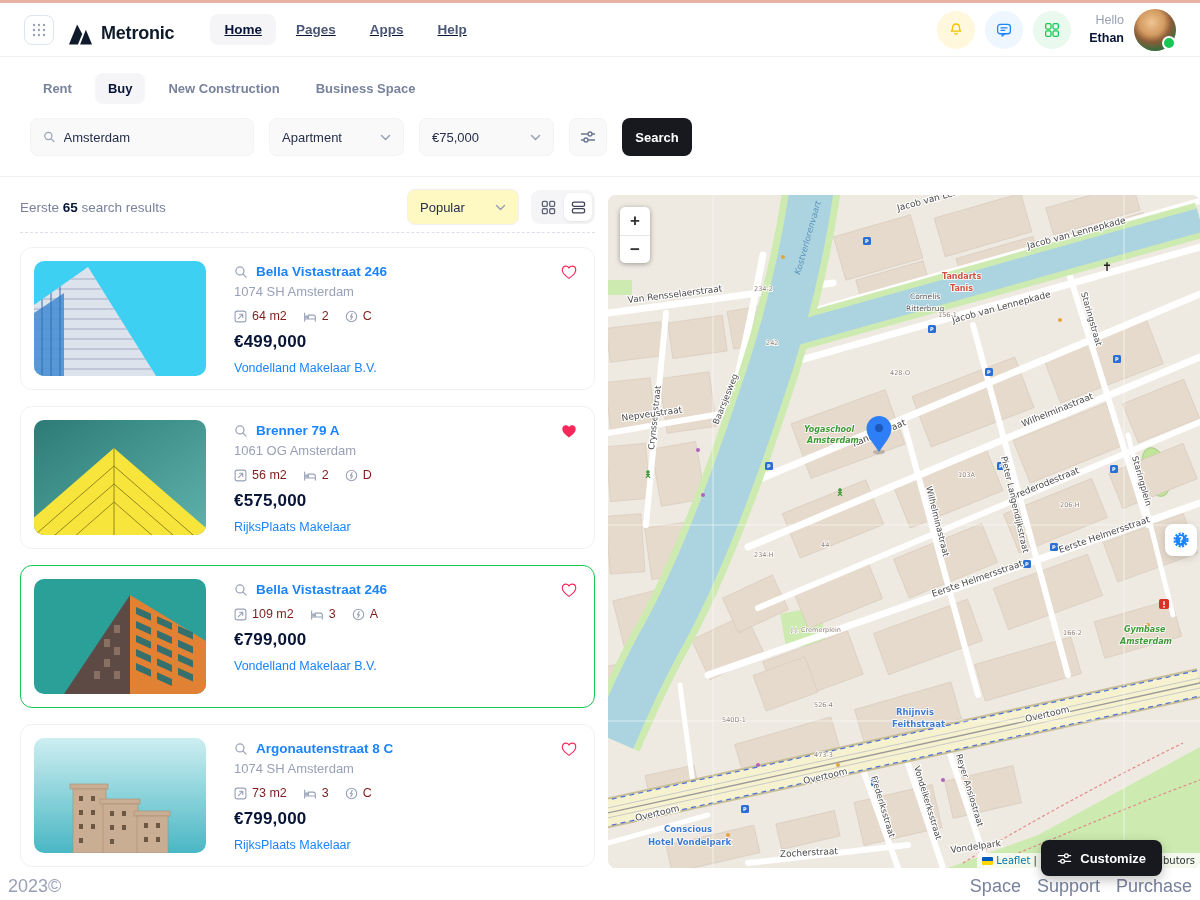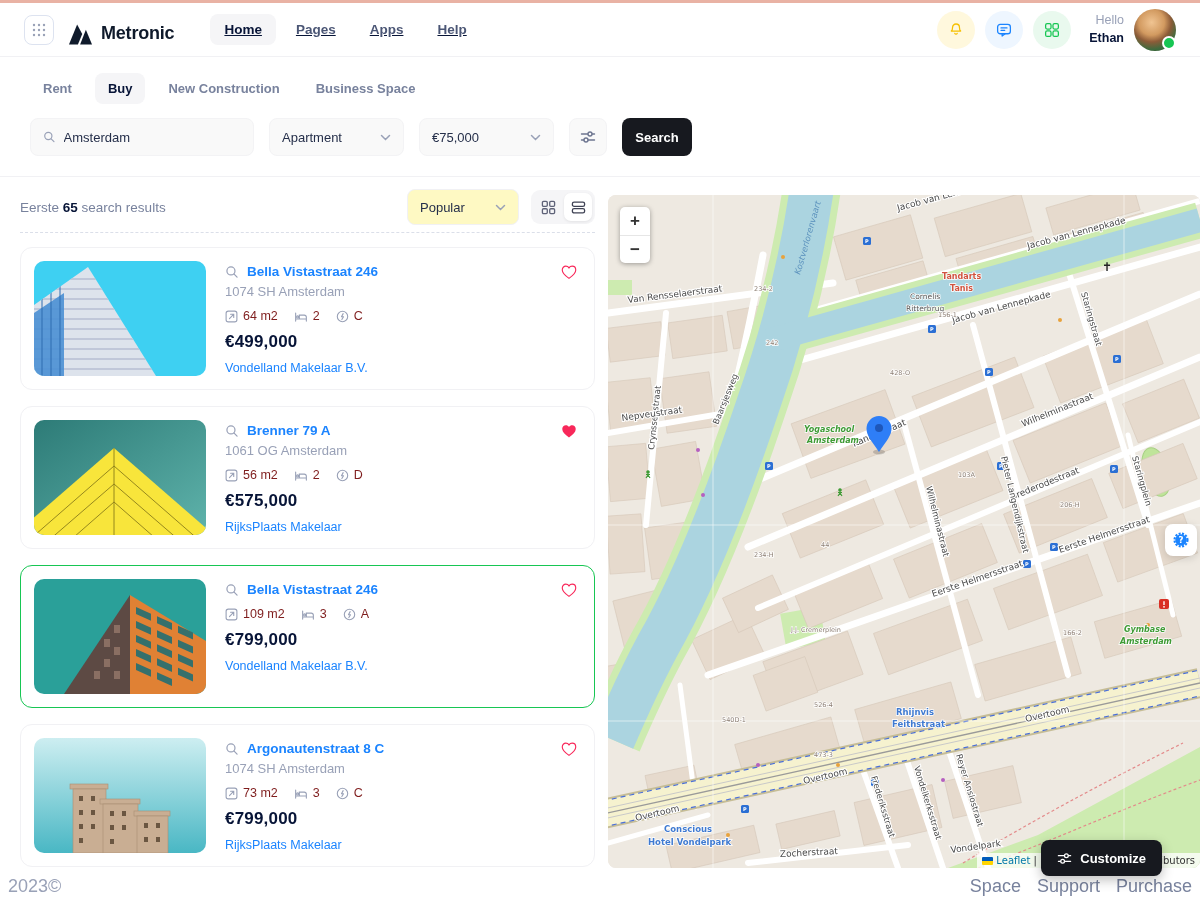--- a/index.html
+++ b/index.html
@@ -47,21 +47,21 @@
   .showing { font-size:13.5px; color:#78829d; }
   .showing b { color:#071437; font-weight:700; }
   .head-right { display:flex; align-items:center; gap:12px; }
   .sort-select { width:112px; height:36px; background:#fef9c3; border:1px solid #f1f1f4; border-radius:8px; display:flex; align-items:center; justify-content:space-between; padding:0 12px; font-size:13px; color:#252f4a; cursor:pointer; }
   .view-toggle { background:#f5f5f7; border-radius:9px; padding:3px; display:flex; gap:2px; }
   .view-btn { width:28px; height:28px; display:flex; align-items:center; justify-content:center; border-radius:7px; cursor:pointer; }
   .view-btn.active { background:#fff; box-shadow:0 1px 3px rgba(0,0,0,.08); }
   .divider { border-top:1px dashed #dbdfe9; margin-top:6px; }
 
   .cards { margin-top:14px; }
-  .card { display:flex; gap:19px; padding:13px; border:1px solid #f1f1f4; border-radius:12px; margin-bottom:16px; position:relative; height:143px; background:#fff; }
+  .card { display:flex; gap:28px; padding:13px; border:1px solid #f1f1f4; border-radius:12px; margin-bottom:16px; position:relative; height:143px; background:#fff; }
   .card.selected { border-color:#17c653; }
   .photo { width:172px; height:115px; border-radius:10px; overflow:hidden; flex:none; cursor:pointer; }
   .card-body { flex:1; padding-top:3px; }
   .title-row { display:flex; align-items:center; gap:8px; }
   .listing-title { font-size:13.5px; font-weight:600; color:#1b84ff; cursor:pointer; }
   .address { font-size:13px; color:#99a1b7; margin-top:5px; }
   .stats { display:flex; gap:16px; margin-top:10px; font-size:12.5px; color:#7f1d1d; align-items:center; }
   .stat { display:flex; gap:5px; align-items:center; }
   .price { font-size:17px; font-weight:700; color:#071437; margin-top:9px; letter-spacing:.2px; }
   .agent { font-size:12.5px; font-weight:500; color:#1b84ff; margin-top:9px; cursor:pointer; }

